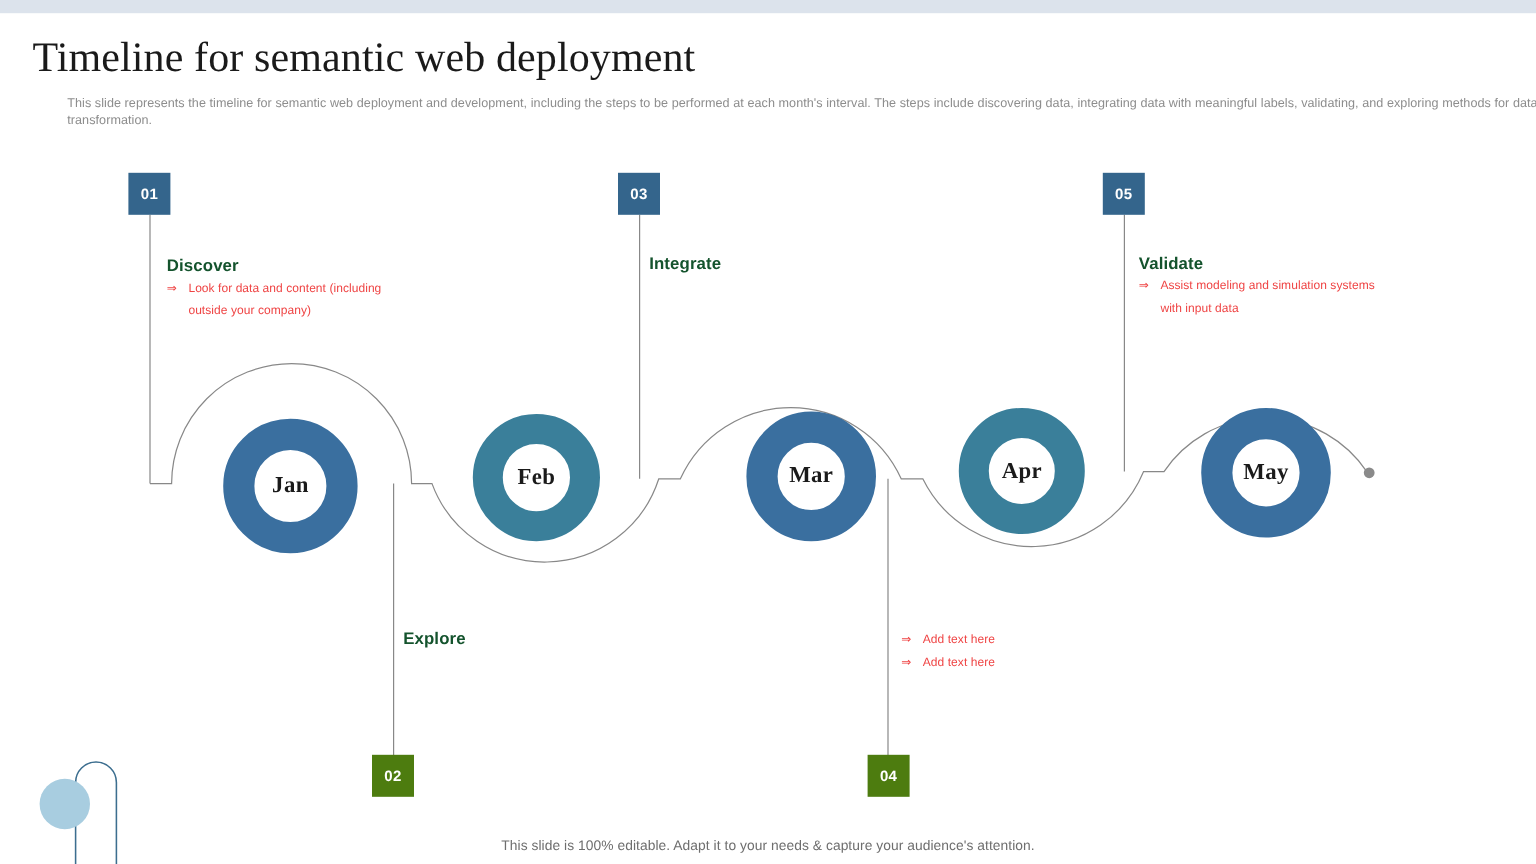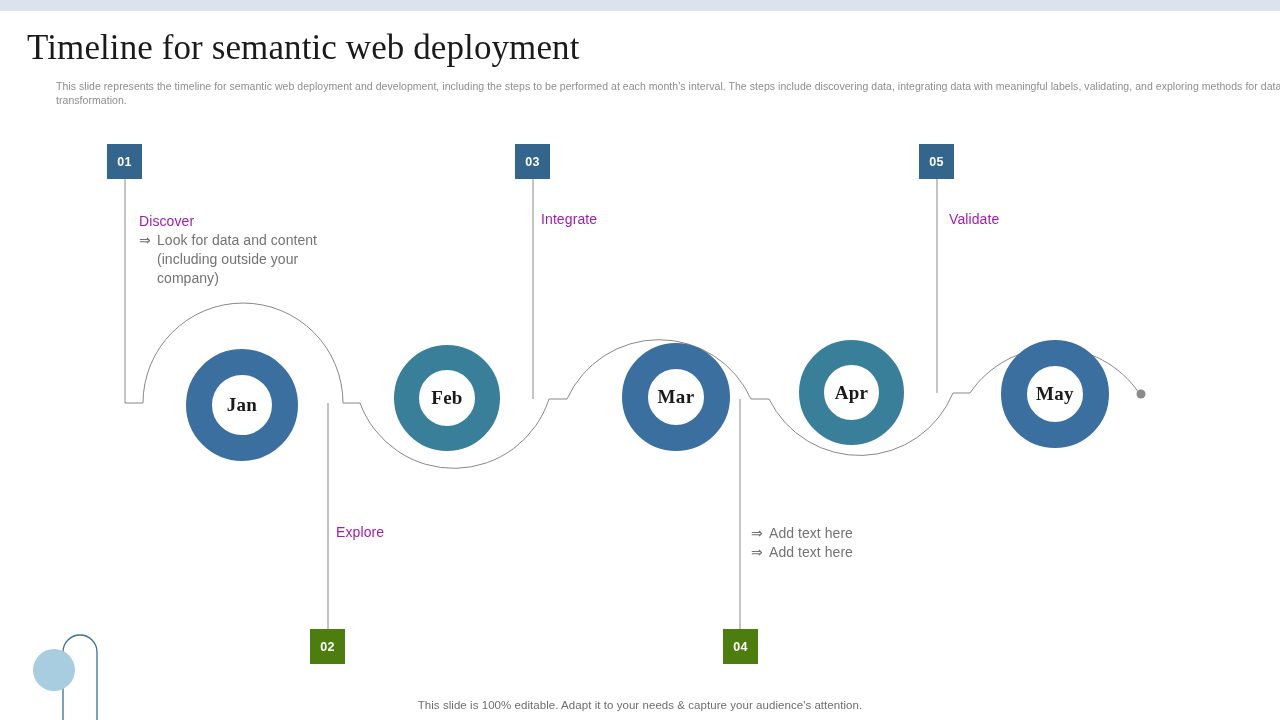--- a/index.html
+++ b/index.html
@@ -32,25 +32,25 @@
   .badge{
     position:absolute;width:35px;height:35px;
     display:flex;align-items:center;justify-content:center;
     color:#ffffff;font-size:12.5px;font-weight:bold;letter-spacing:.3px;
   }
   .badge.blue{background:#34658c;text-align:right;}
   .badge.teal{background:#4d7c0f;}
   
   .tblock{position:absolute;}
   .tblock .heading{
-    font-size:14px;font-weight:normal;color:#a21caf;
+    font-size:14px;font-weight:bold;color:#14532d;
     margin:0 0 2px 0;letter-spacing:.1px;
   }
   .tblock .bullet{
-    display:block;font-size:14px;line-height:19px;color:#737373;
+    display:block;font-size:10px;line-height:19px;color:#ef4444;
     padding-left:18px;text-indent:-18px;letter-spacing:.05px;
   }
   .tblock .bullet .arrow{display:inline-block;width:18px;text-indent:0;}
   
   .donut{
     position:absolute;border-radius:50%;
     display:flex;align-items:center;justify-content:center;
     background:#ffffff;box-sizing:border-box;
   }
   .donut .mlabel{
@@ -147,20 +147,21 @@
   <div class="heading">Integrate</div>
 </div>
 
 <div class="tblock" style="left:751px;top:524px;width:200px;">
   <span class="bullet"><span class="arrow">⇒</span><span>Add text here</span></span>
   <span class="bullet"><span class="arrow">⇒</span><span>Add text here</span></span>
 </div>
 
 <div class="tblock" style="left:949px;top:211px;width:200px;">
   <div class="heading">Validate</div>
+  <span class="bullet"><span class="arrow">⇒</span><span>Assist modeling and simulation systems with input data</span></span>
 </div>
 
 <svg class="deco" viewBox="0 0 100 108" xmlns="http://www.w3.org/2000/svg">
   <path d="M 55,108 L 55,40 A 17,17 0 0 1 89,40 L 89,108" fill="none" stroke="#3c6e8f" stroke-width="1.3"></path>
   <circle cx="46" cy="58" r="21" fill="#a8cde0"></circle>
 </svg>
 
 <div class="footer-note">This slide is 100% editable. Adapt it to your needs &amp; capture your audience's attention.</div>
 
 </body></html>

